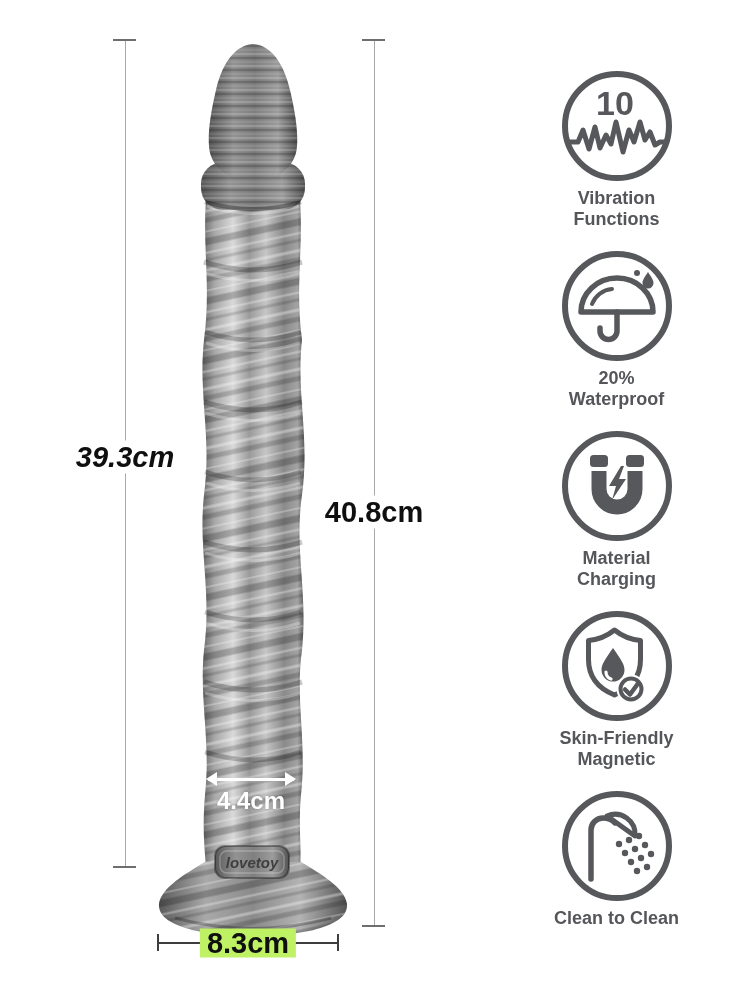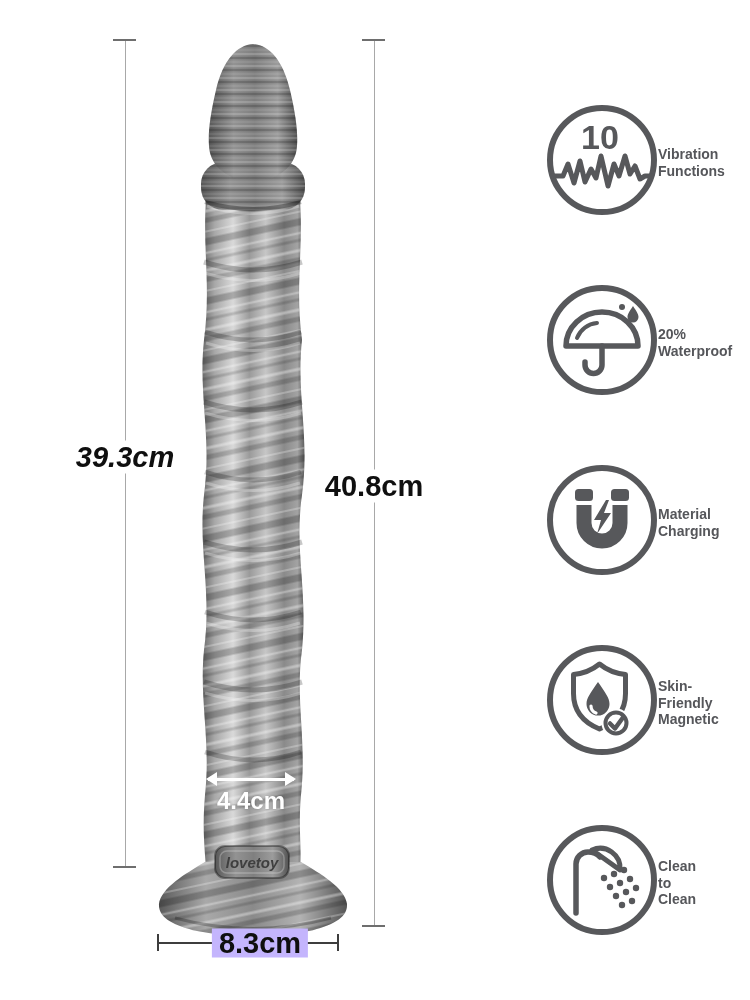--- a/index.html
+++ b/index.html
@@ -26,29 +26,29 @@
     text-shadow:0 0 3px rgba(0,0,0,.25);
   }
   
   .bmeasure{position:absolute;left:157px;top:929px;width:182px;height:28px;}
   .bmeasure .tick{position:absolute;top:5px;width:2px;height:17px;background:#3d3d3d;}
   .bmeasure .tick.l{left:0;}
   .bmeasure .tick.r{right:0;}
   .bmeasure .bline{position:absolute;top:13px;left:2px;right:2px;height:1.8px;background:#3d3d3d;}
   .bmeasure .blabel{
     position:absolute;left:50%;top:14px;transform:translate(-50%,-50%);
-    background:#c4b5fd;padding:0 7px;font-weight:700;font-size:29px;color:#0f0f0f;line-height:1;white-space:nowrap;margin-left:12px;
+    background:#bef264;padding:0 7px;font-weight:700;font-size:29px;color:#0f0f0f;line-height:1;white-space:nowrap;
   }
   
   .features{position:absolute;left:546px;top:70px;width:141px;display:flex;flex-direction:column;}
-  .feature{height:180px;display:flex;flex-direction:row;align-items:center;}
+  .feature{height:180px;display:flex;flex-direction:column;align-items:center;}
   .icon-wrap{width:112px;height:112px;}
   .feature-label{
-    margin-top:6px;font-size:14px;font-weight:700;color:#55565A;
-    line-height:1.18;max-width:126px;
+    margin-top:6px;font-size:18px;font-weight:700;color:#55565A;
+    text-align:center;line-height:1.18;max-width:126px;
   }
 </style>
 </head>
 <body>
 
 <div class="canvas">
 
   <svg style="position:absolute;left:145px;top:40px;" width="210" height="900" viewBox="0 0 210 900">
     <defs>
       <linearGradient id="gShaft" x1="0" y1="0" x2="1" y2="0">
@@ -151,21 +151,21 @@
   </svg>
 
   <div class="vline" style="left:124.5px;top:40px;height:827px;"></div>
   <div class="htick" style="left:113px;top:38.5px;"></div>
   <div class="htick" style="left:113px;top:865.5px;"></div>
   <div class="mlabel" style="left:125px;top:457px;font-style:italic;">39.3cm</div>
 
   <div class="vline" style="left:373.5px;top:40px;height:887px;"></div>
   <div class="htick" style="left:362px;top:38.5px;"></div>
   <div class="htick" style="left:362px;top:925px;"></div>
-  <div class="mlabel" style="left:374px;top:486px;">40.8cm</div>
+  <div class="mlabel" style="left:374px;top:512px;">40.8cm</div>
 
   <div class="warrow">
     <span class="ah left"></span>
     <span class="ah right"></span>
   </div>
   <div class="wlabel">4.4cm</div>
 
   <div class="bmeasure">
     <span class="tick l"></span>
     <span class="tick r"></span>

